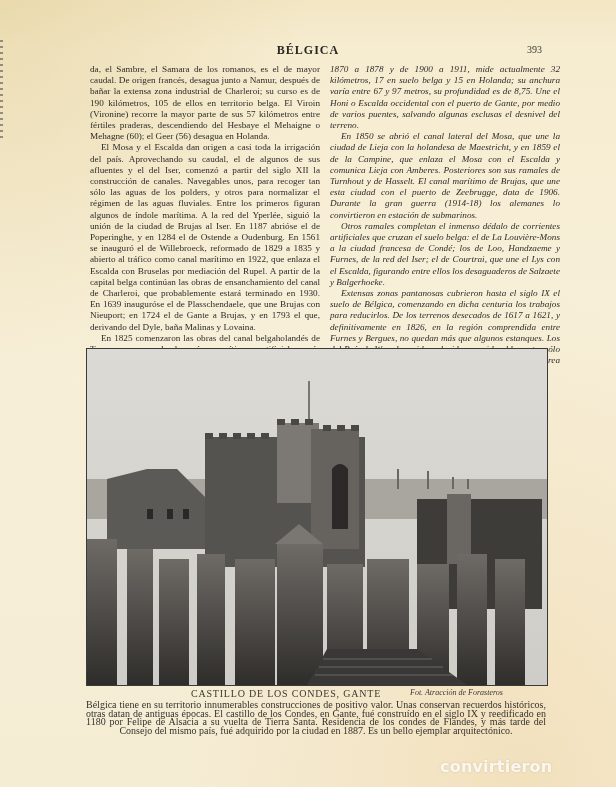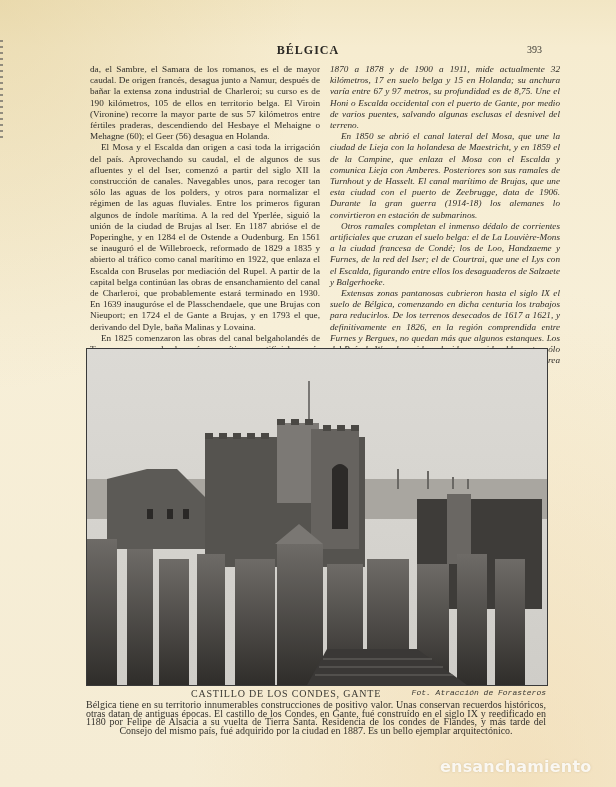--- a/index.html
+++ b/index.html
@@ -40,22 +40,22 @@
     position: absolute; left: 86px; top: 348px; width: 460px; height: 336px;
     border: 1px solid #3a3a3a; overflow: hidden;
     background: linear-gradient(180deg, #d9d7d2 0%, #d3d1cc 35%, #b9b6b0 48%, #6a6864 60%, #3e3c39 100%);
   }
   .photo-frame svg { display: block; }
   .caption-title {
     position: absolute; left: 86px; width: 400px; top: 688px; text-align: center;
     font-size: 10px; letter-spacing: 0.8px; color: #3a3832;
   }
   .photo-credit {
-    position: absolute; left: 410px; width: 136px; top: 688px; text-align: right;
-    font-size: 8px; font-style: italic; color: #3a3832; font-family: Liberation Mono, monospace;
+    position: absolute; left: 410px; width: 136px; top: 688px; 
+    font-size: 8px; font-style: italic; color: #3a3832;
   }
   .caption-body {
     position: absolute; left: 86px; top: 701px; width: 460px;
     font-size: 10px; line-height: 8.6px; text-align: justify; color: #34322d;
     text-align-last: center;
   }
   .watermark {
     position: absolute; left: 440px; top: 757px; font-family: "DejaVu Sans", sans-serif;
     font-weight: bold; font-size: 16px; color: rgba(255,255,255,0.85);
     text-shadow: 0 0 2px rgba(200,180,140,0.7); letter-spacing: 0.2px;
@@ -152,13 +152,13 @@
       <line x1="232" y1="318" x2="356" y2="318"></line>
       <line x1="228" y1="326" x2="366" y2="326"></line>
     </g>
   </svg>
 </div>
 
 <div class="caption-title">CASTILLO DE LOS CONDES, GANTE</div>
 <div class="photo-credit">Fot. Atracción de Forasteros</div>
 <div class="caption-body">Bélgica tiene en su territorio innumerables construcciones de positivo valor. Unas conservan recuerdos históricos, otras datan de antiguas épocas. El castillo de los Condes, en Gante, fué construído en el siglo IX y reedificado en 1180 por Felipe de Alsacia a su vuelta de Tierra Santa. Residencia de los condes de Flandes, y más tarde del Consejo del mismo país, fué adquirido por la ciudad en 1887. Es un bello ejemplar arquitectónico.</div>
 
-<div class="watermark">ensanchamiento</div>
+<div class="watermark">convirtieron</div>
 
 </body></html>

